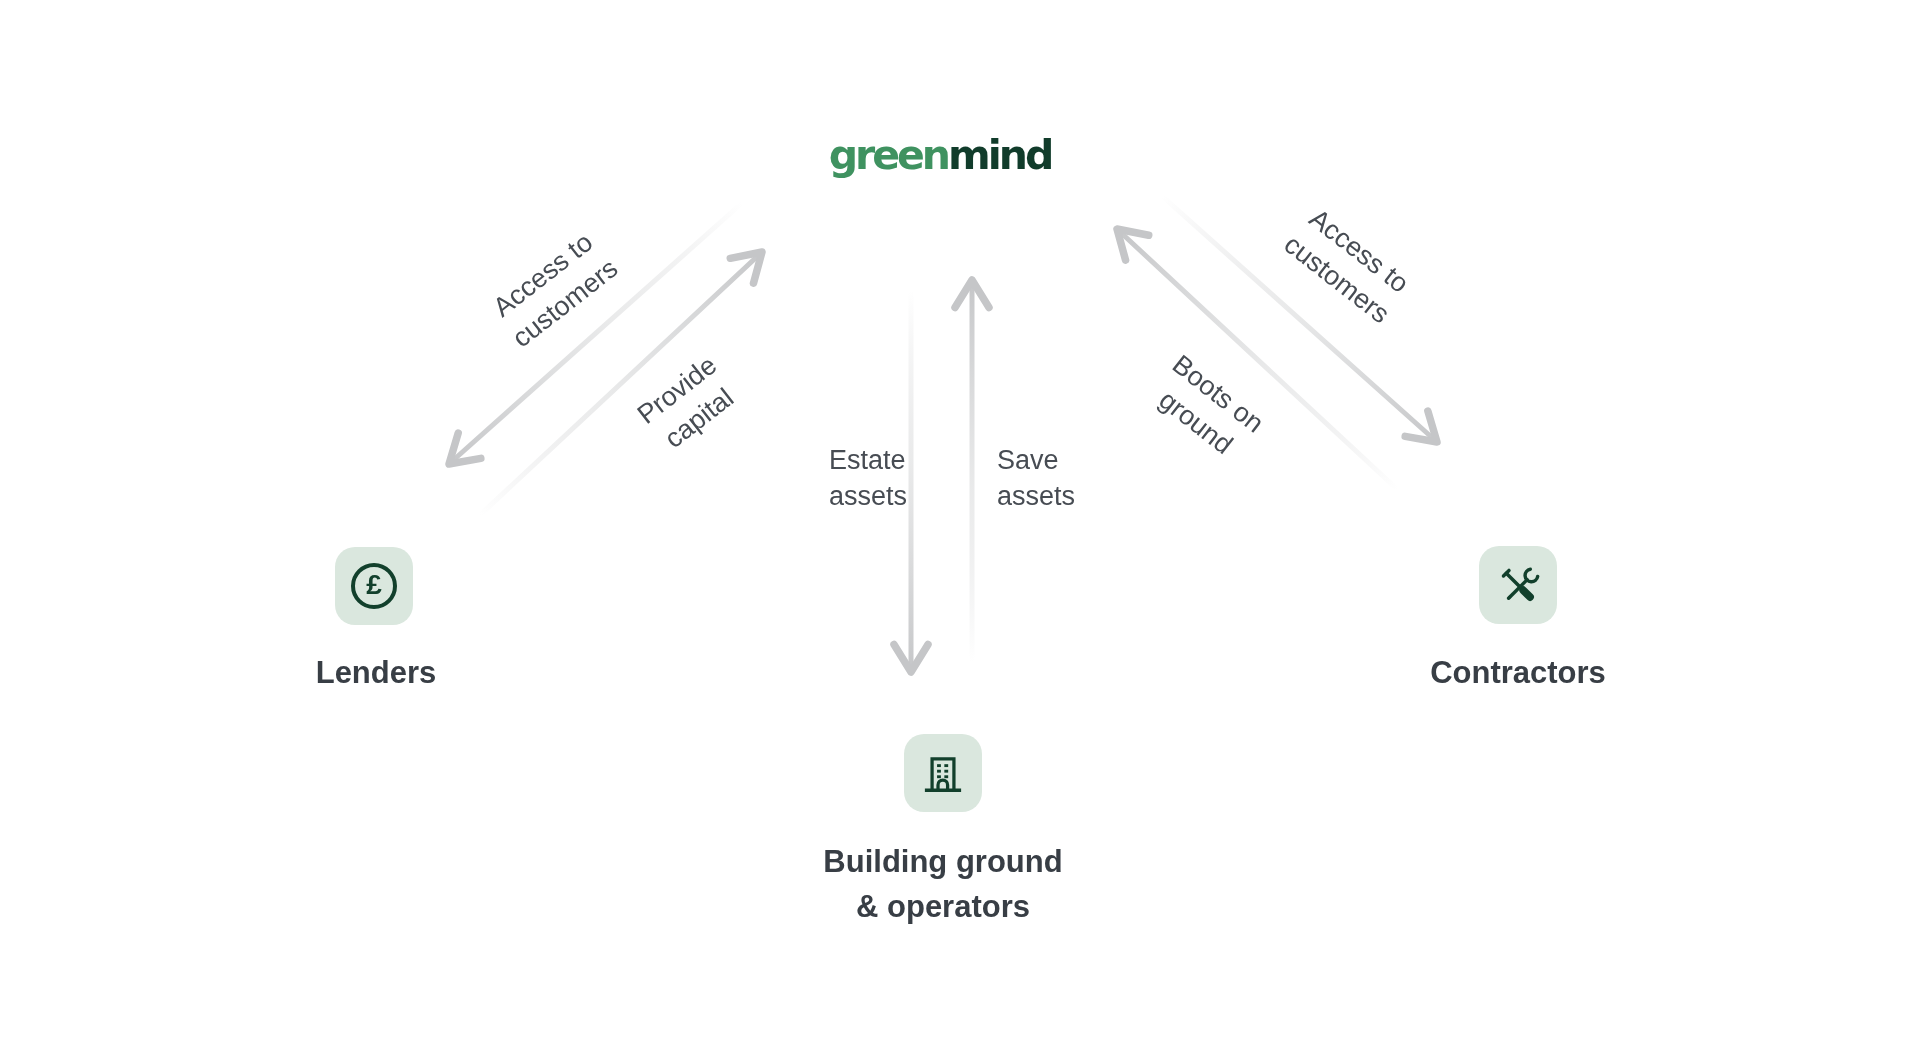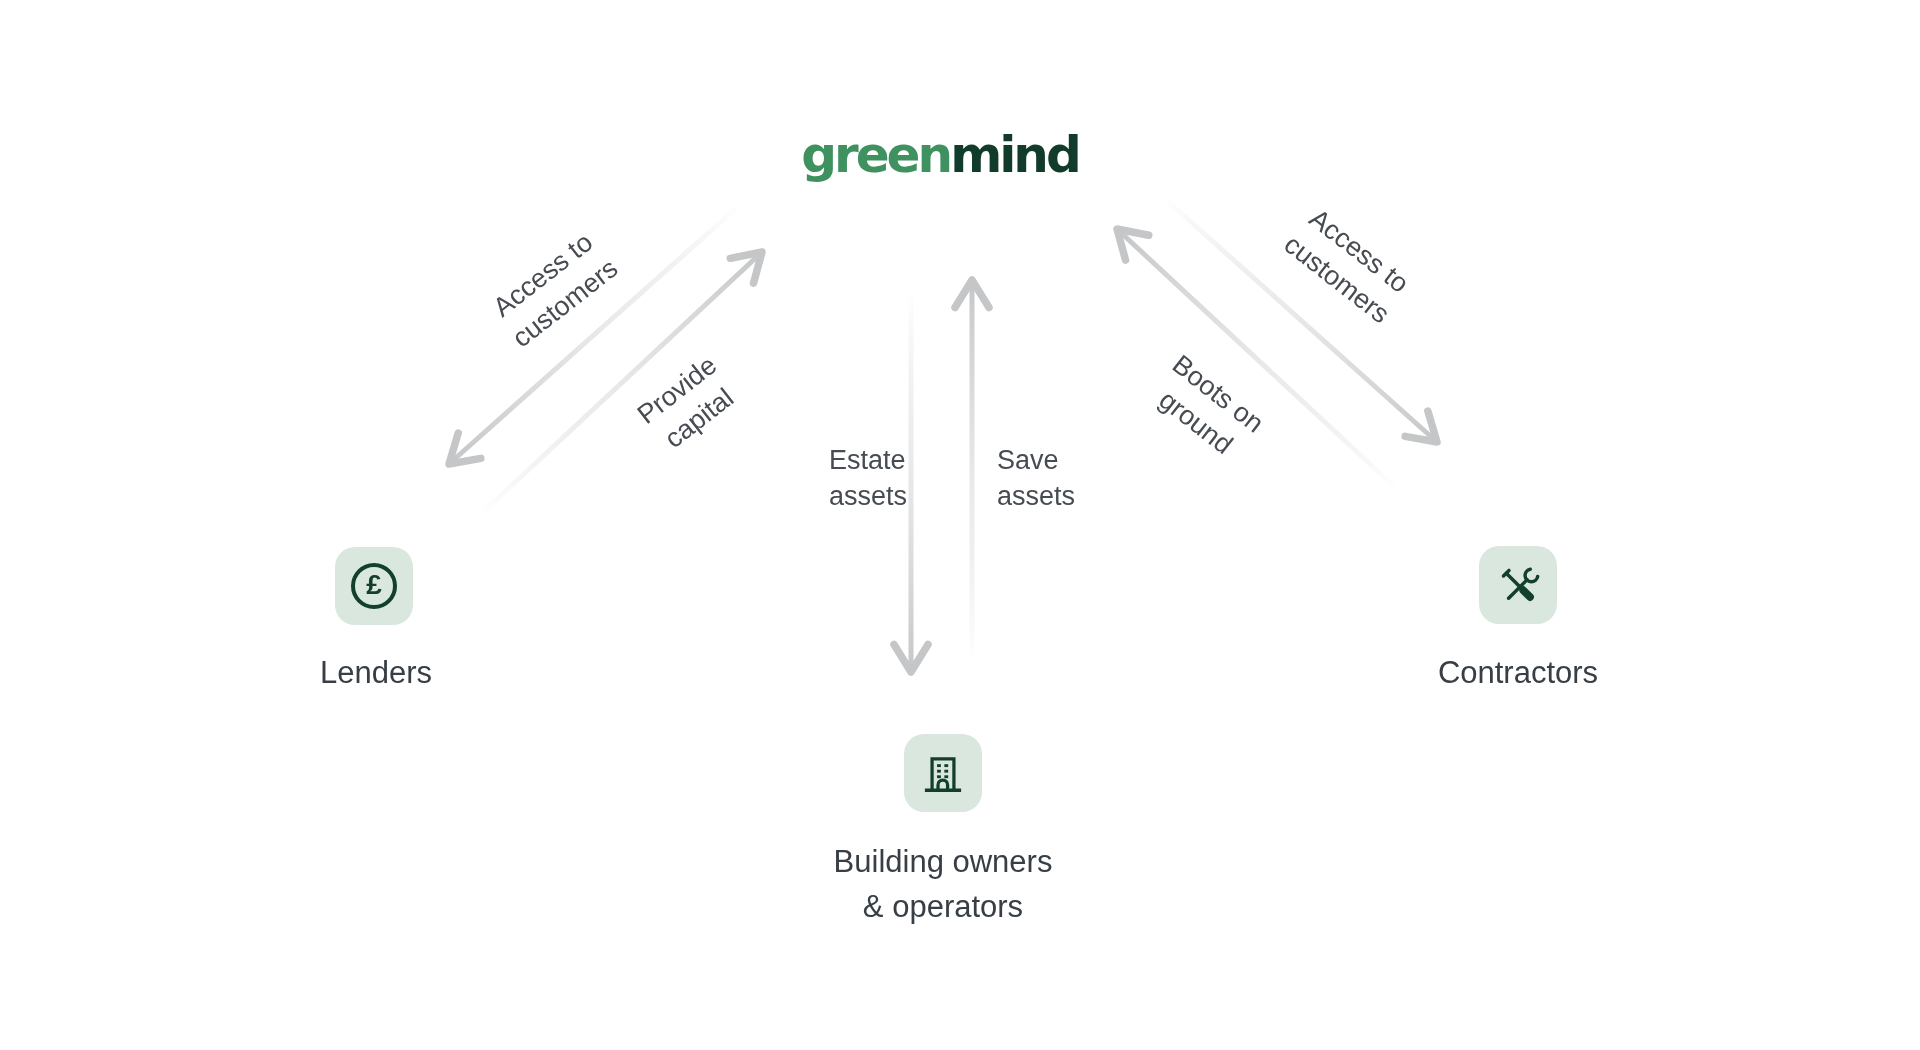--- a/index.html
+++ b/index.html
@@ -3,21 +3,21 @@
 <meta charset="utf-8">
 <style>
   html,body{margin:0;padding:0;background:#ffffff;}
   .canvas{
     position:relative;width:1920px;height:1050px;overflow:hidden;background:#ffffff;
     font-family:"Liberation Sans","DejaVu Sans",sans-serif;
   }
   
   .logo{
     position:absolute;left:940px;top:155px;transform:translate(-50%,-50%);
-    font-size:50px;font-weight:700;letter-spacing:-3px;white-space:nowrap;
+    font-size:41px;font-weight:700;letter-spacing:-3px;white-space:nowrap;
     font-family:"DejaVu Sans","Liberation Sans",sans-serif;
   }
   .logo .part1{color:#3F9260;}
   .logo .part2{color:#113C2B;}
   
   .arrows{position:absolute;left:0;top:0;width:1920px;height:1050px;}
   
   .edge-label{
     position:absolute;transform:translate(-50%,-50%) rotate(var(--r,0deg));
     font-size:27px;line-height:36px;color:#474C53;text-align:center;white-space:nowrap;
@@ -37,21 +37,21 @@
   .ni-lenders{left:335px;top:547px;}
   .ni-building{left:904px;top:734px;}
   .ni-contractors{left:1479px;top:546px;}
   .coin{
     width:46px;height:46px;border:4px solid #12402C;border-radius:50%;box-sizing:border-box;
     display:flex;align-items:center;justify-content:center;
     font-size:28px;font-weight:600;color:#12402C;padding-bottom:2px;
   }
   .node-label{
     position:absolute;transform:translateX(-50%);font-size:31px;color:#383E45;
-    text-align:center;white-space:nowrap;line-height:45px;
+    text-align:center;white-space:nowrap;line-height:45px;font-weight:bold;
   }
   .nl-lenders{left:376px;top:650px;}
   .nl-building{left:943px;top:839px;}
   .nl-contractors{left:1518px;top:650px;}
 </style>
 </head>
 <body>
 
 <div class="canvas">
 
@@ -142,21 +142,21 @@
         <rect x="12.7" y="7.4" width="2" height="1.5"></rect>
         <rect x="8.9" y="10.3" width="2" height="1.5"></rect>
         <rect x="12.7" y="10.3" width="2" height="1.5"></rect>
         <rect x="8.9" y="13.2" width="2" height="1.5"></rect>
         <rect x="12.7" y="13.2" width="2" height="1.5"></rect>
       </g>
       <path d="M9.4,21 V18.2 a2.5,2.5 0 0 1 5,0 V21"></path>
     </svg>
   </div>
   <div class="node-label nl-building">
-    <div>Building owners</div>
+    <div>Building ground</div>
     <div>&amp; operators</div>
   </div>
 
   <div class="node-icon ni-contractors">
     <svg width="46" height="46" viewBox="0 0 24 24" fill="none" stroke="#12402C" stroke-width="1.8" stroke-linecap="round" stroke-linejoin="round" xmlns="http://www.w3.org/2000/svg">
 
       <path d="M4.4,7.3 L7.3,4.4"></path>
       <path d="M5.9,5.9 L14,14"></path>
       <path d="M14.7,14.7 L18.3,18.3" stroke-width="4"></path>
 

